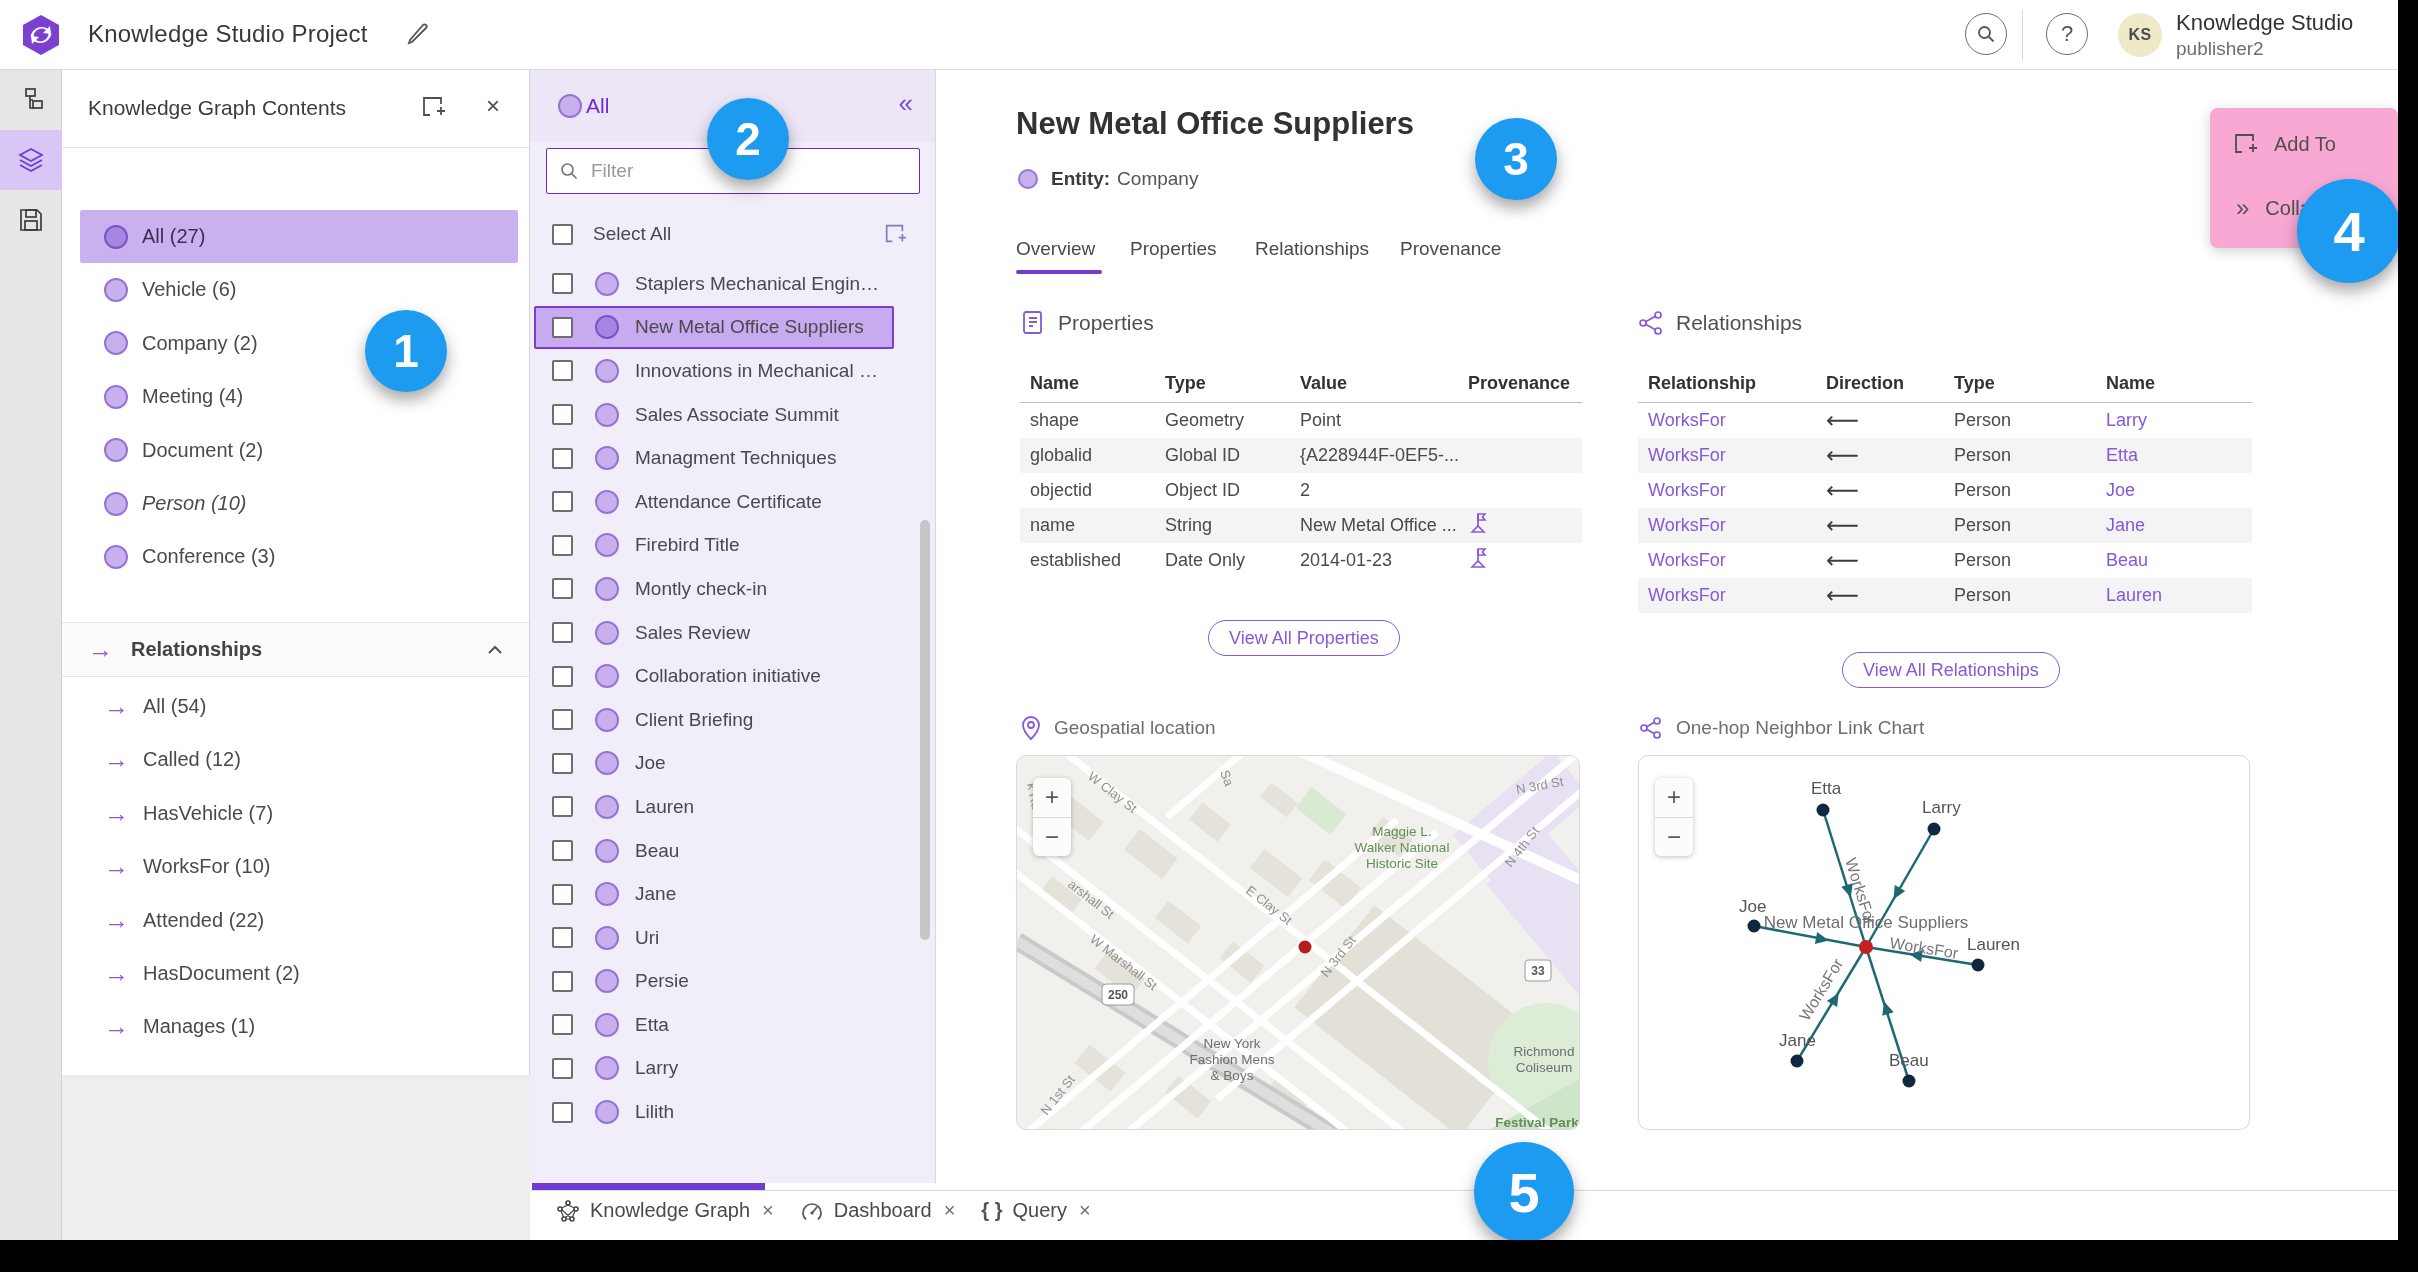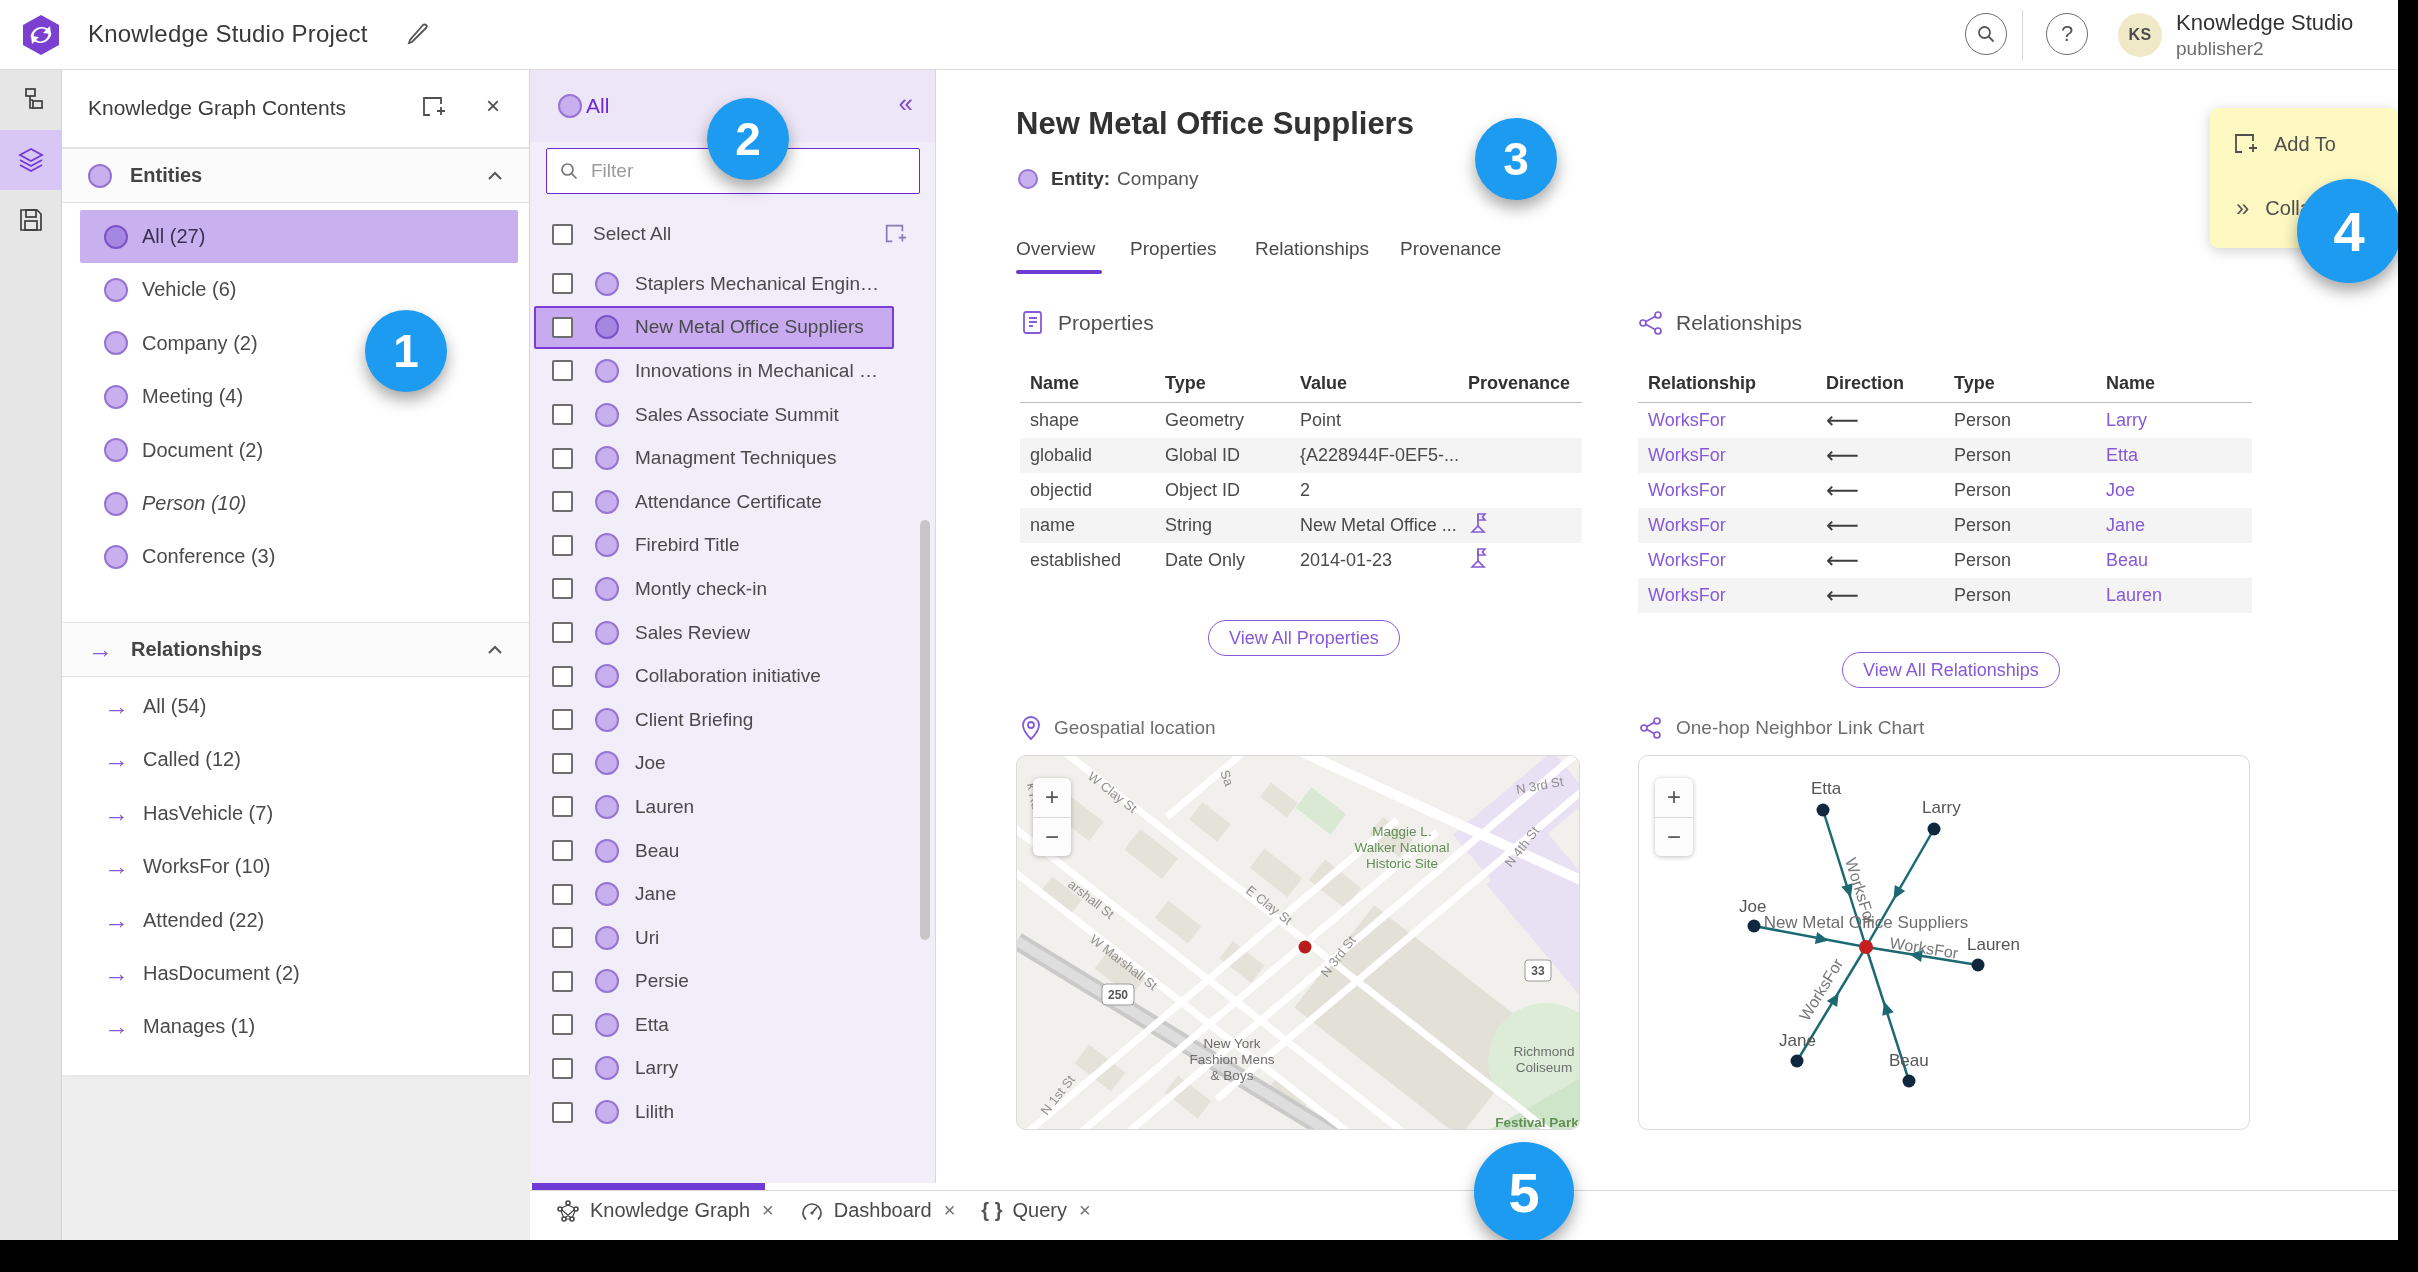--- a/index.html
+++ b/index.html
@@ -92,21 +92,21 @@
   .pill{position:absolute;height:36px;padding:0 20px;border:1.5px solid #8659d8;border-radius:18px;background:#fff;color:#8659d8;font-size:18px;font-family:"Liberation Sans",sans-serif;cursor:pointer}
 
   .card{position:absolute;top:685px;height:375px;border:1px solid #d9d9d9;border-radius:10px;background:#fff;overflow:hidden}
   #map-card{left:80px;width:564px;background:#f2f0ec}
   #chart-card{left:702px;width:612px}
   .zoomctl{position:absolute;left:16px;top:22px;width:38px;height:78px;background:#fcfcfc;border-radius:6px;box-shadow:0 1px 5px rgba(0,0,0,.25);display:flex;flex-direction:column;z-index:2}
   .zoomctl button{flex:1;border:none;background:none;font-size:24px;color:#555;cursor:pointer}
   .zoomctl button:first-child{border-bottom:1px solid #dadada}
 
   
-  #floatmenu{left:2210px;top:108px;width:188px;height:140px;background:#fef9c3;border-radius:8px;box-shadow:0 3px 14px rgba(0,0,0,.18);z-index:6}
+  #floatmenu{left:2210px;top:108px;width:188px;height:140px;background:#f9a8d4;border-radius:8px;box-shadow:0 3px 14px rgba(0,0,0,.18);z-index:6}
   .fm-item{position:absolute;left:0;width:100%;height:44px;display:flex;align-items:center}
   .fm-label{font-size:20px;color:#4f4f4f;margin-left:16px}
   .fm-chevrons{font-size:24px;color:#555;margin-left:26px;line-height:1}
 
   
   #tabbar-left{left:62px;top:1190px;width:468px;height:50px;background:#eeeeee;z-index:3}
   #tabbar{left:530px;top:1190px;width:1868px;height:40px;background:#fff;border-top:1px solid #d8d8d8;z-index:3;display:flex;align-items:center}
   #active-tab-line{left:532px;top:1183px;width:233px;height:7px;background:#6f3bd4;z-index:4}
   .btab{display:flex;align-items:center;margin-left:26px;background:none;border:none;cursor:pointer}
   .btab .lbl{font-size:20px;color:#4a4a4a;margin-left:10px}
@@ -179,27 +179,20 @@
       <span id="contents-title">Knowledge Graph Contents</span>
       <button class="icon-btn" style="left:358px;top:24px">
         <svg width="26" height="26" viewBox="0 0 26 26">
             <path d="M21 10 V4 H4 v17 h6" fill="none" stroke="#4f4f4f" stroke-width="1.8"></path>
             <path d="M17 17 h8 M21 13 v8" stroke="#4f4f4f" stroke-width="1.8"></path>
           </svg>
       </button>
       <button class="icon-btn" style="left:424px;top:22px;font-size:24px;color:#4f4f4f">×</button>
     </div>
 
-    <div class="sec-header" style="top:78px">
-      <span class="dot" style="margin-left:26px"></span>
-      <span class="sec-title">Entities</span>
-      <svg class="sec-chevron" width="16" height="14" viewBox="0 0 16 14">
-          <polyline points="2,10 8,4 14,10" fill="none" stroke="#555" stroke-width="2"></polyline>
-        </svg>
-    </div>
     <div id="entity-list">
         <div class="side-item sel" style="top: 140px;">
           <span class="dot dot-sel"></span>
           <span class="side-label">All (27)</span>
         </div>
         <div class="side-item" style="top: 193.4px;">
           <span class="dot"></span>
           <span class="side-label">Vehicle (6)</span>
         </div>
         <div class="side-item" style="top: 246.8px;">

